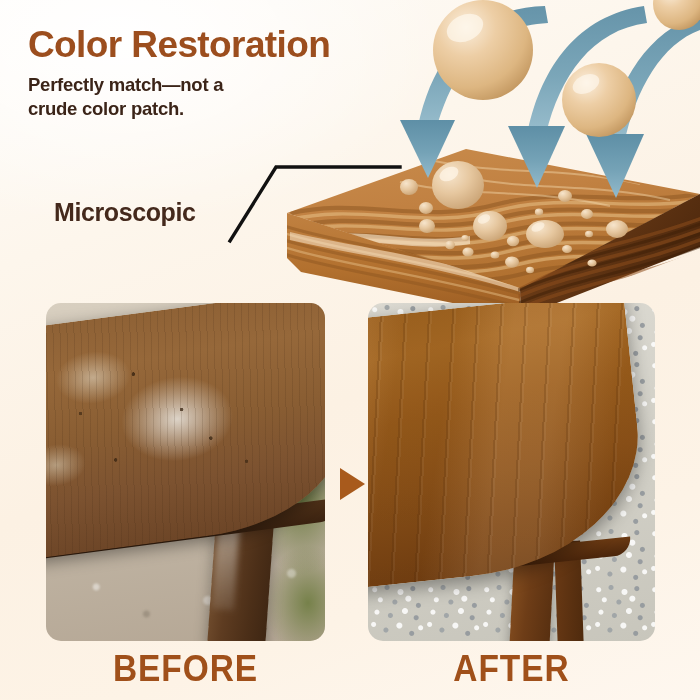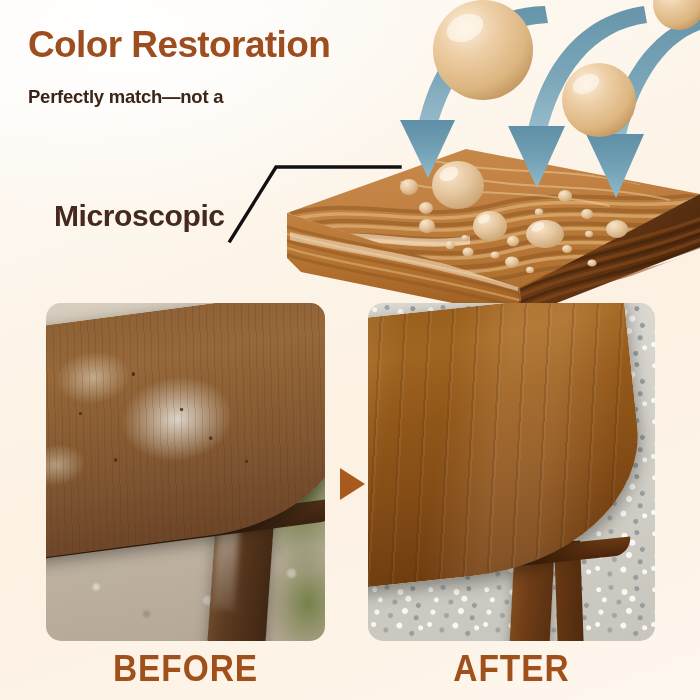--- a/index.html
+++ b/index.html
@@ -16,27 +16,27 @@
       radial-gradient(ellipse 520px 300px at 120px 40px, #FFFFFF 0%, rgba(255,255,255,0) 62%),
       linear-gradient(160deg, #FEFCF9 0%, #FDF6EC 28%, #FCF1E3 55%, #FDF3E6 78%, #FEF7EF 100%);
   }
   
   #headline { position:absolute; left:28px; top:26px; width:400px; }
   #title {
     font-size:37px; font-weight:bold; letter-spacing:-0.6px;
     color:#9C4E1E; line-height:1.02; white-space:nowrap;
   }
   #subtitle {
-    margin-top:21px; font-size:18.5px; font-weight:bold;
+    margin-top:9px; font-size:18.5px; font-weight:bold;
     color:#3B2418; line-height:1.33; letter-spacing:-0.25px;
   }
   
   #callout {
     position:absolute; left:54px; top:198px;
-    font-size:30px; font-weight:bold; color:#44291C;
+    font-size:25px; font-weight:bold; color:#44291C;
     line-height:1.18; letter-spacing:-0.4px;
   }
   
   #illus { position:absolute; left:0; top:0; width:700px; height:330px; }
   
   .panel {
     position:absolute; top:303px; height:338px;
     border-radius:15px; overflow:hidden;
   }
   #panel-before { left:46px; width:279px; }
@@ -178,20 +178,21 @@
 </style>
 </head>
 <body>
 
 <div id="stage">
 
   <div id="headline">
     <div id="title">Color Restoration</div>
     <div id="subtitle">
       <div>Perfectly match—not a</div>
+      <div>crude color patch.</div>
     </div>
   </div>
 
   <div id="callout">
     <div>Microscopic</div>
   </div>
 
   <svg id="illus" viewBox="0 0 700 330">
     <defs>
       <linearGradient id="gTop" x1="0" y1="0" x2="0.4" y2="1">

